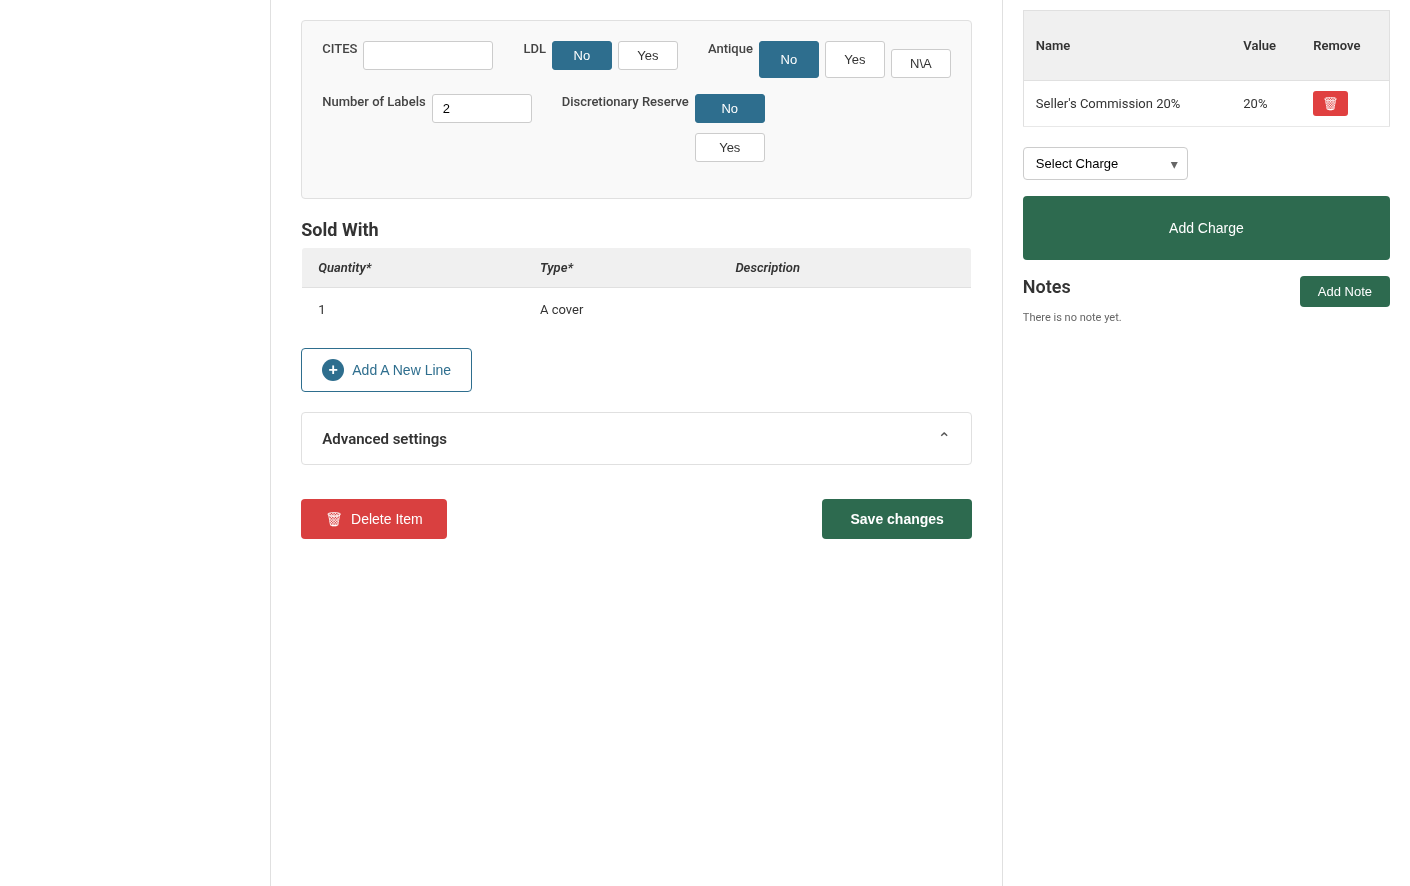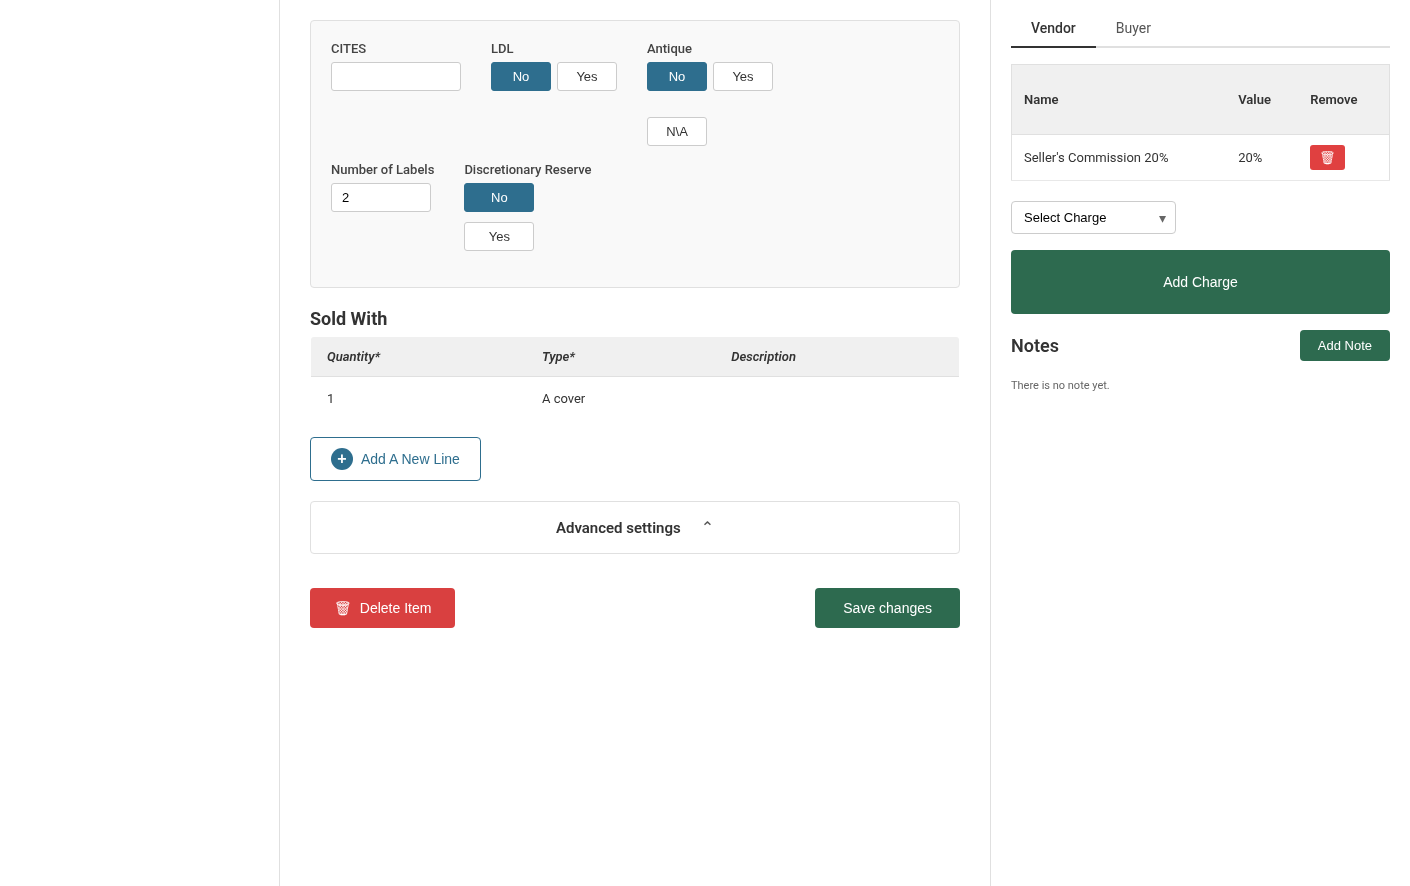--- a/index.html
+++ b/index.html
@@ -40,21 +40,20 @@
       margin-bottom: 20px;
     }
     .field-row {
       display: flex;
       gap: 30px;
       margin-bottom: 16px;
       align-items: flex-start;
     }
     .field-group {
       display: flex;
-      flex-direction: column;
       gap: 6px;
     }
     .field-label {
       font-size: 13px;
       color: #444;
       font-weight: 500;
     }
     .field-input {
       border: 1px solid #ccc;
       border-radius: 3px;
@@ -152,21 +151,21 @@
 
     
     .advanced-settings {
       border: 1px solid #e0e0e0;
       border-radius: 4px;
       background: #fff;
       margin-bottom: 24px;
     }
     .advanced-settings-header {
       display: flex;
-      justify-content: center;
+      justify-content: space-between;
       align-items: center;
       padding: 16px 20px;
       cursor: pointer;
       gap: 20px;
     }
     .advanced-settings-title {
       font-size: 15px;
       font-weight: 600;
       color: #333;
     }
@@ -195,20 +194,21 @@
       gap: 8px;
     }
     .save-btn {
       background: #2d6a4f;
       color: #fff;
       border: none;
       border-radius: 4px;
       padding: 12px 28px;
       font-size: 14px;
       cursor: pointer;
+      font-weight: bold;
     }
 
     
     .tabs-row {
       display: flex;
       border-bottom: 2px solid #e0e0e0;
       margin-bottom: 16px;
     }
     .tab {
       padding: 10px 20px;
@@ -292,22 +292,21 @@
       padding: 24px 24px;
       font-size: 14px;
       cursor: pointer;
       width: 100%;
     }
 
     
     .notes-header {
       display: flex;
       justify-content: space-between;
-      align-items: center;
-      margin-bottom: 18px;
+      margin-bottom: 4px;
     }
     .notes-title {
       font-size: 18px;
       font-weight: 600;
       color: #333;
     }
     .add-note-btn {
       background: #2d6a4f;
       color: #fff;
       border: none;
@@ -346,21 +345,21 @@
             <button class="toggle-btn">Yes</button>
           </div>
         </div>
 
         <div class="field-group">
           <label class="field-label">Antique</label>
           <div class="toggle-row">
             <button class="toggle-btn active">No</button>
             <button class="toggle-btn">Yes</button>
           </div>
-          <div class="toggle-row" style="margin-top:20px;">
+          <div class="toggle-row" style="margin-top:8px;">
             <button class="toggle-btn">N\A</button>
           </div>
         </div>
       </div>
 
       <div class="field-row">
 
         <div class="field-group">
           <label class="field-label">Number of Labels</label>
           <input type="text" class="field-input" value="2" style="width: 100px;">
@@ -411,24 +410,20 @@
       <button class="delete-btn">
         <span>🗑</span>
         <span>Delete Item</span>
       </button>
       <button class="save-btn">Save changes</button>
     </div>
   </div>
 
   <div class="right-panel">
     
-    <div class="tabs-row">
-      <div class="tab active">Vendor</div>
-      <div class="tab">Buyer</div>
-    </div>
 
     
     <table class="charges-table">
       <thead>
         <tr>
           <th>Name</th>
           <th>Value</th>
           <th>Remove</th>
         </tr>
       </thead>

